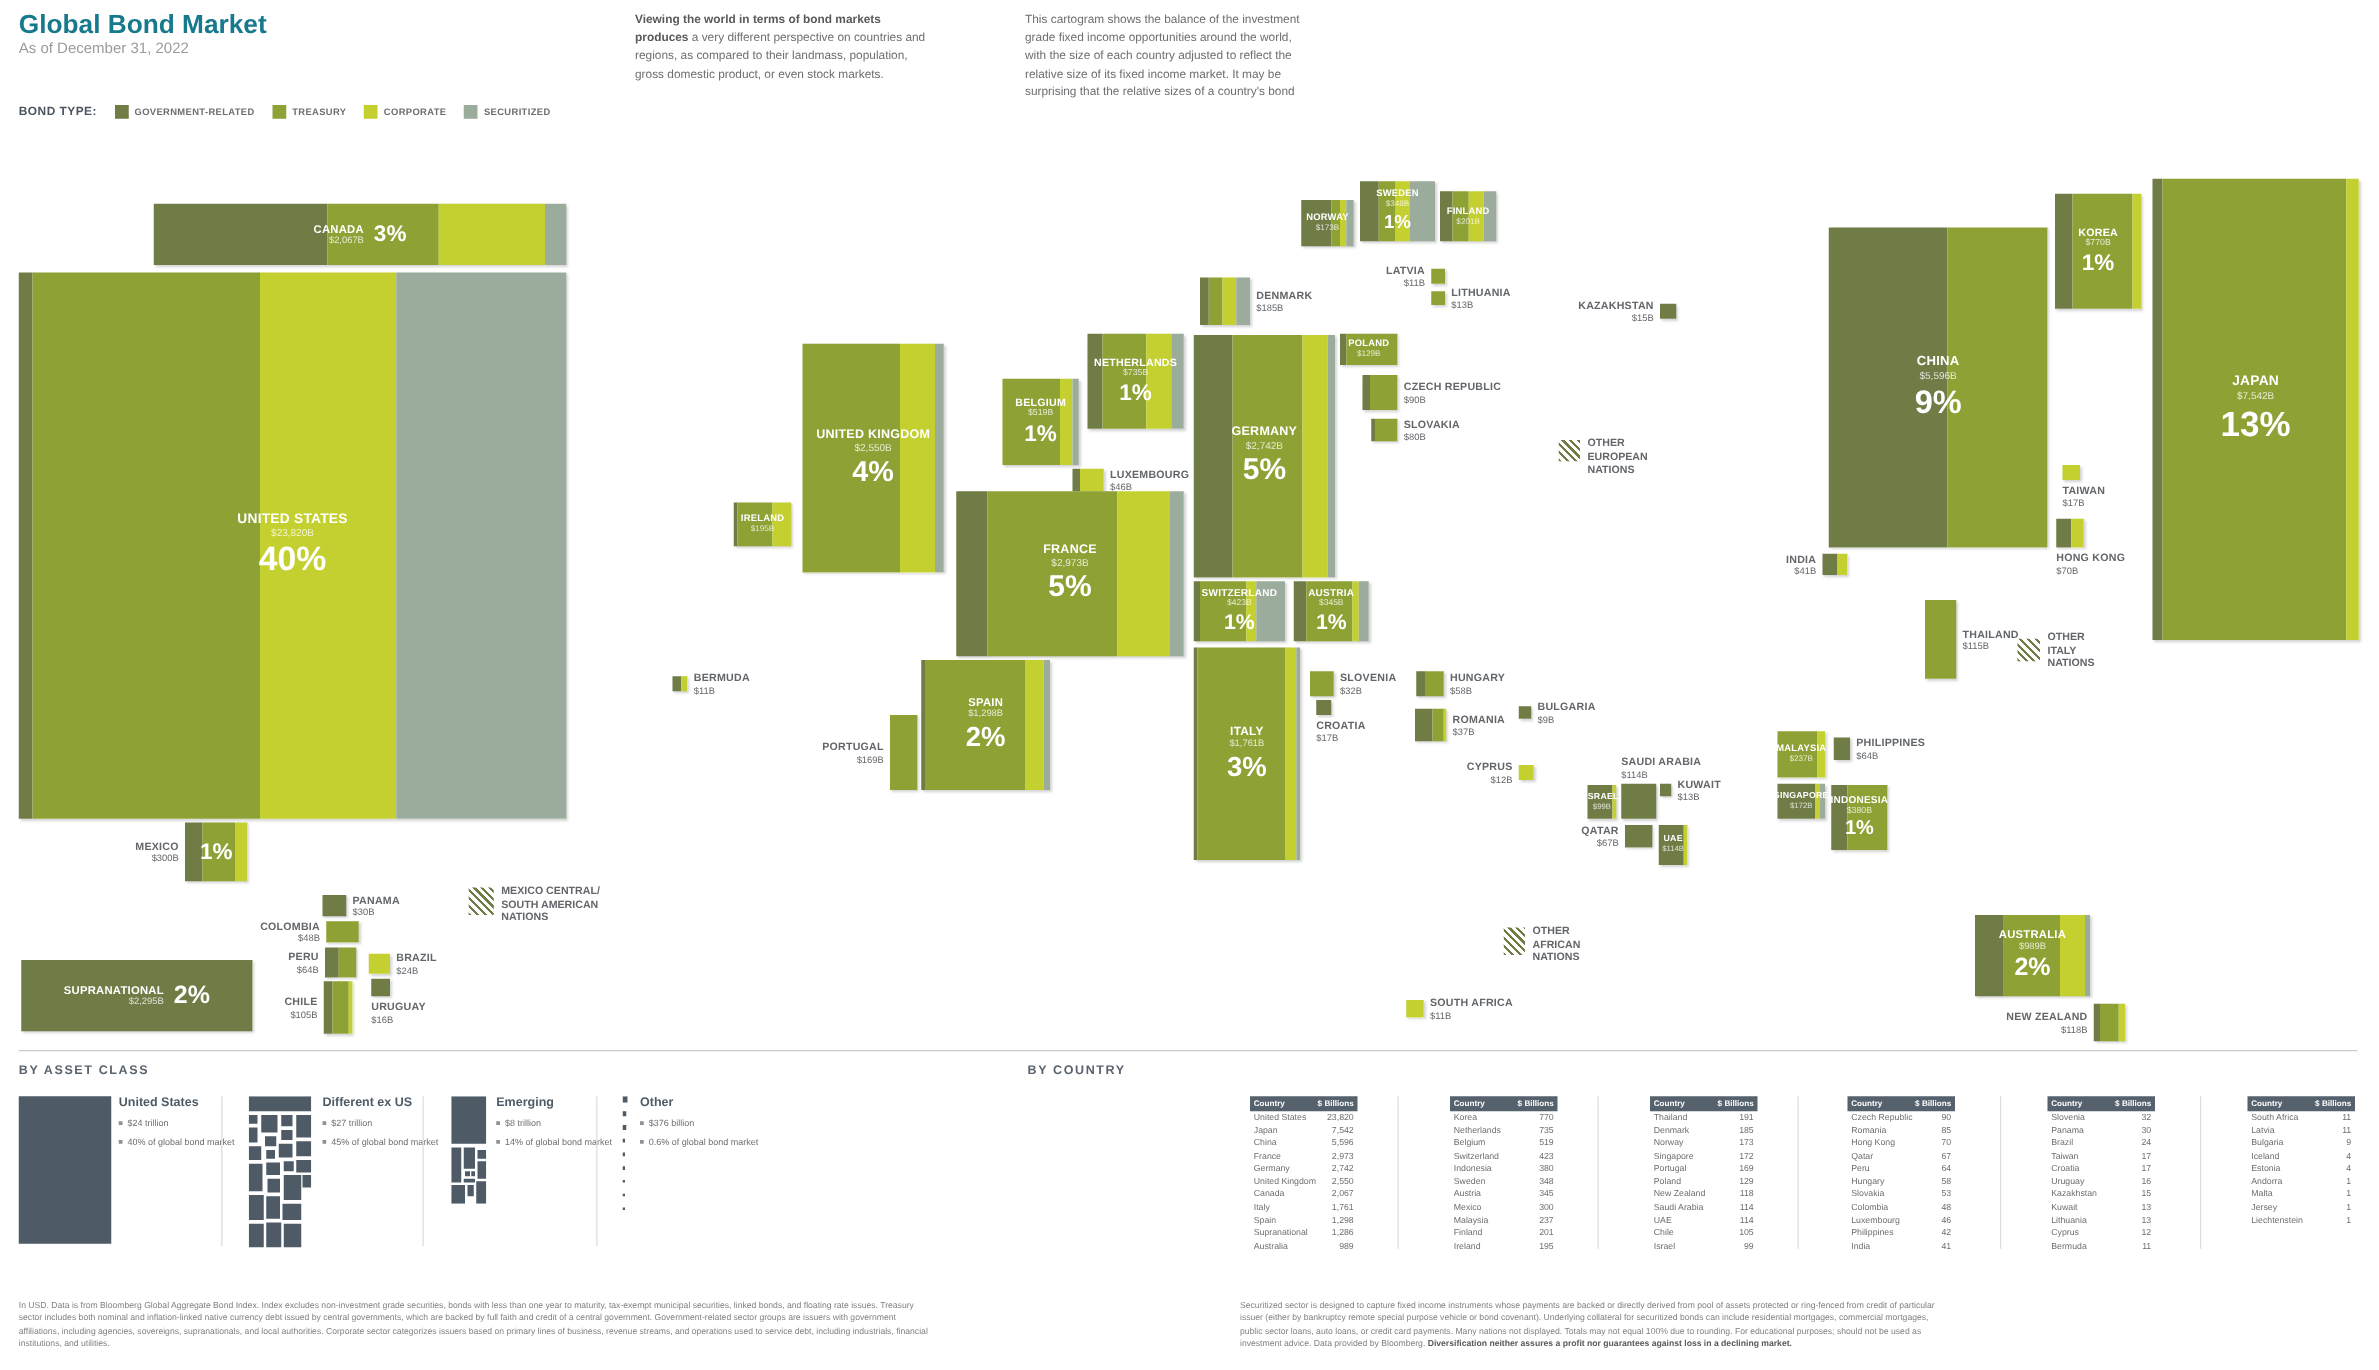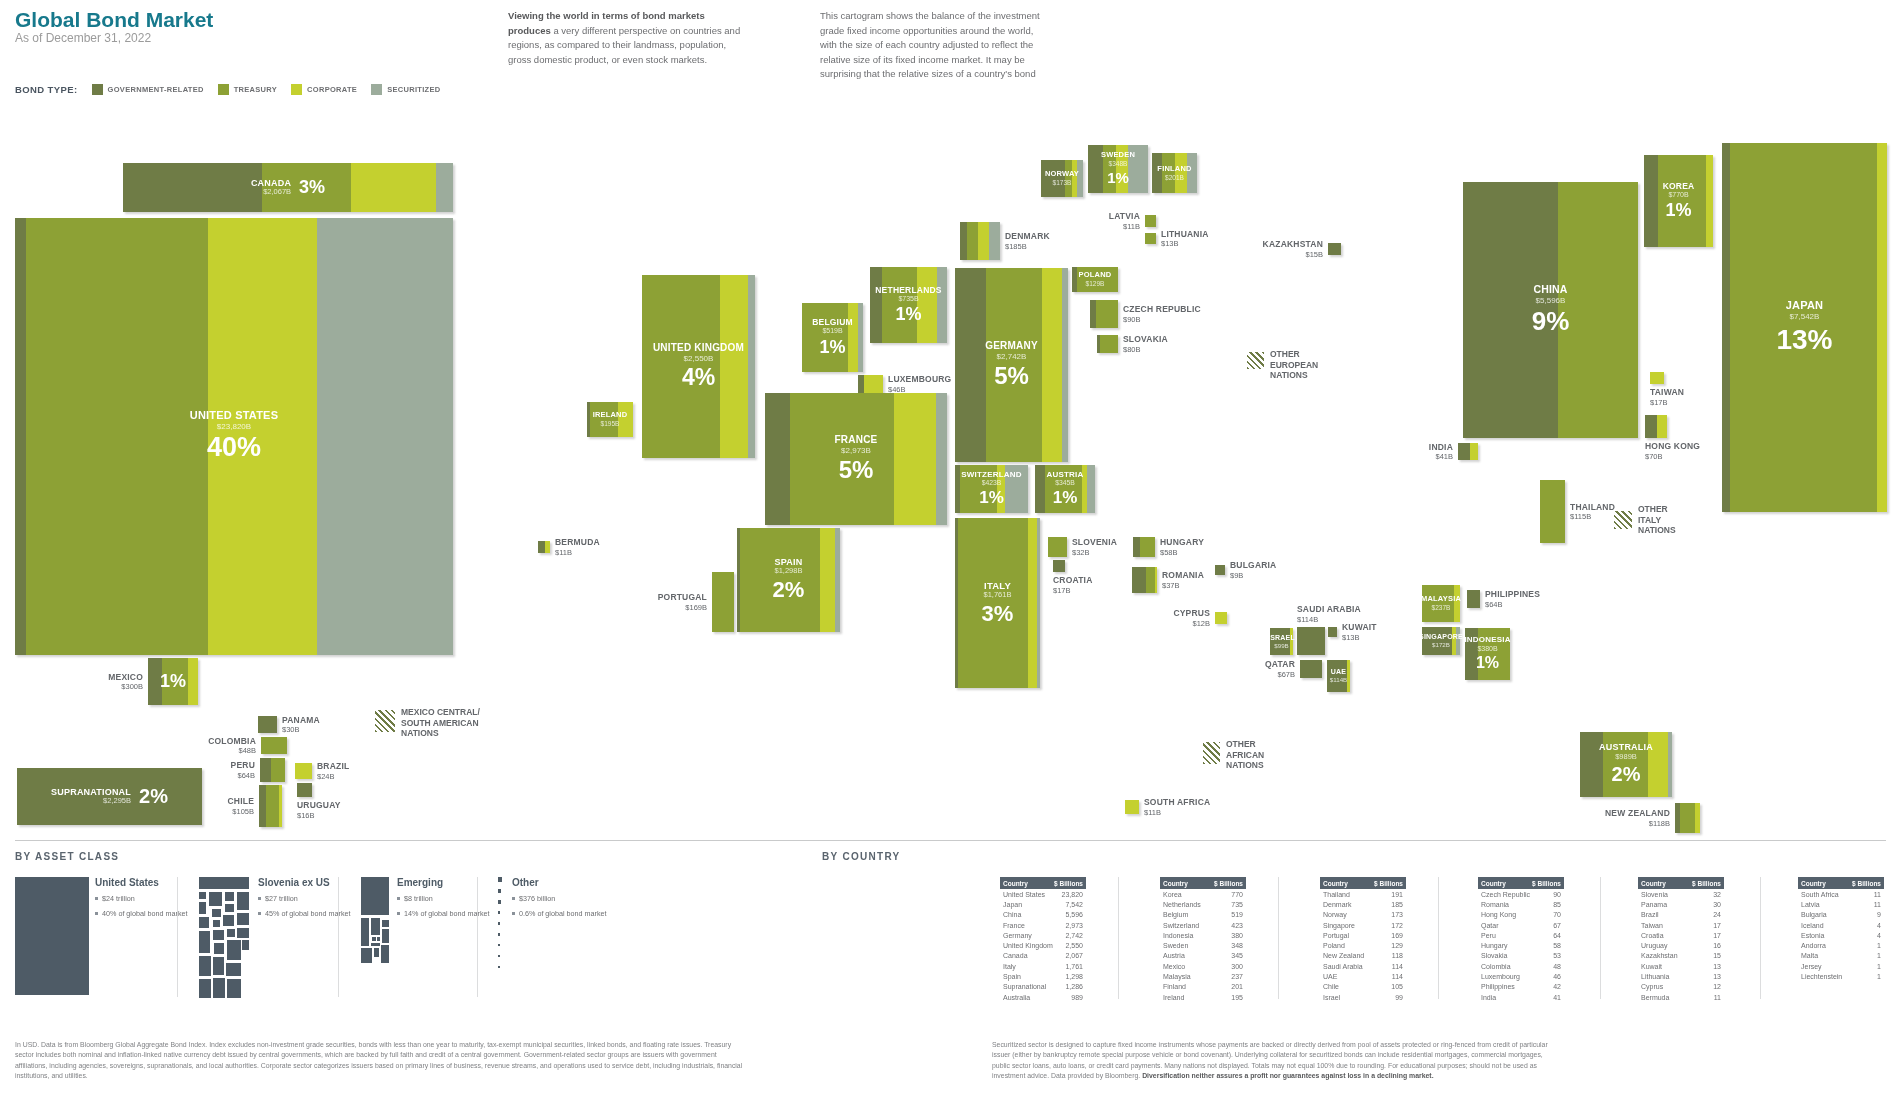--- a/index.html
+++ b/index.html
@@ -651,21 +651,21 @@
         <rect x="15" y="66" width="10" height="11"></rect>
         <rect x="28" y="63" width="14" height="20"></rect>
       <rect x="0" y="102" width="12" height="19"></rect>
         <rect x="14" y="80" width="11" height="18"></rect>
         <rect x="27" y="86" width="15" height="13"></rect>
         <rect x="14" y="101" width="12" height="20"></rect>
         <rect x="28" y="102" width="14" height="19"></rect>
     </g>
   </svg>
   <div class="abs" style="left:258px;top:877px;">
-    <div class="ac-name">Slovenia ex US</div>
+    <div class="ac-name">Different ex US</div>
     <div class="ac-bullet">$27 trillion</div>
     <div class="ac-bullet">45% of global bond market</div>
   </div>
   <div class="vdiv" style="left:338px;top:877px;height:120px;"></div>
 
   <svg class="abs" style="left:361px;top:877px;" width="28" height="86">
     <g fill="#4E5B66">
       <rect x="0" y="0" width="28" height="38"></rect>
         <rect x="0" y="41" width="8" height="28"></rect>
         <rect x="10" y="41" width="9" height="17"></rect>

